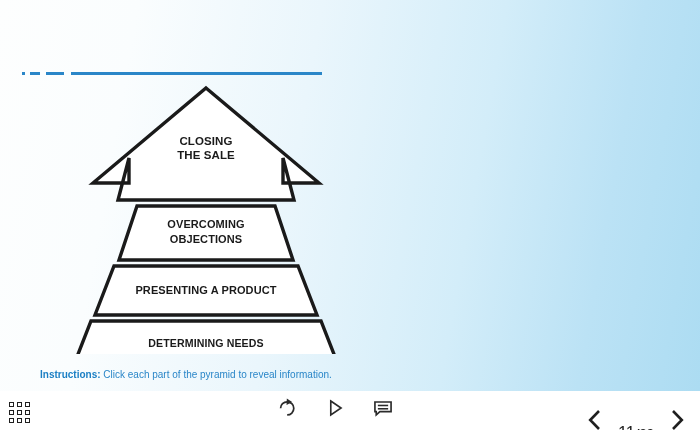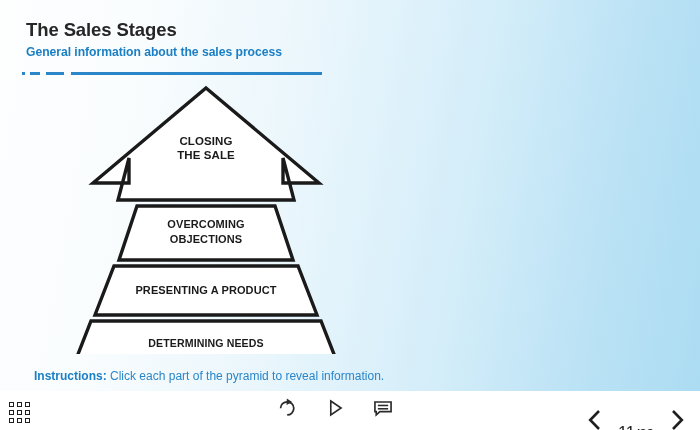--- a/index.html
+++ b/index.html
@@ -42,22 +42,22 @@
   .tierShape { fill:#ffffff; stroke:#1a1a1a; stroke-width:3.4; stroke-linejoin:miter; }
   .tierLabel {
     font-family:"Liberation Sans", sans-serif;
     font-weight:bold; fill:#1a1a1a;
     text-anchor:middle; dominant-baseline:middle;
     letter-spacing:0.1px;
   }
 
   
   #instructions {
-    position:absolute; left:34px; top:369px;
-    font-size:12px; color:#2a86c8; white-space:nowrap;
+    position:absolute; left:40px; top:369px;
+    font-size:10px; color:#2a86c8; white-space:nowrap;
   }
   #instructions .lbl { font-weight:bold; color:#1b7fc4; }
 
   
   #footer {
     position:absolute; left:0; top:391px; width:700px; height:39px;
     background:#ffffff;
   }
   #gridIcon { position:absolute; left:9px; top:402px; width:22px; height:22px; cursor:pointer; }
   #gridIcon span {
@@ -81,24 +81,20 @@
     align-items:baseline; font-family:"Liberation Sans", sans-serif;
   }
   #pager .cur { font-size:17px; font-weight:normal; letter-spacing:-0.4px;margin-top:27px; }
   #pager .tot { font-size:13px; font-weight:bold; margin-left:1px; }
 </style>
 </head>
 <body>
 
 <div id="slide">
 
-  <div id="header">
-    <div class="title">The Sales Stages</div>
-    <div class="subtitle">General information about the sales process</div>
-  </div>
 
   <div id="divider">
     <i class="d1"></i>
     <i class="d2"></i>
     <i class="d3"></i>
     <i class="d4"></i>
   </div>
 
   <div id="pyramid">
     <svg viewBox="0 0 340 270" xmlns="http://www.w3.org/2000/svg">

